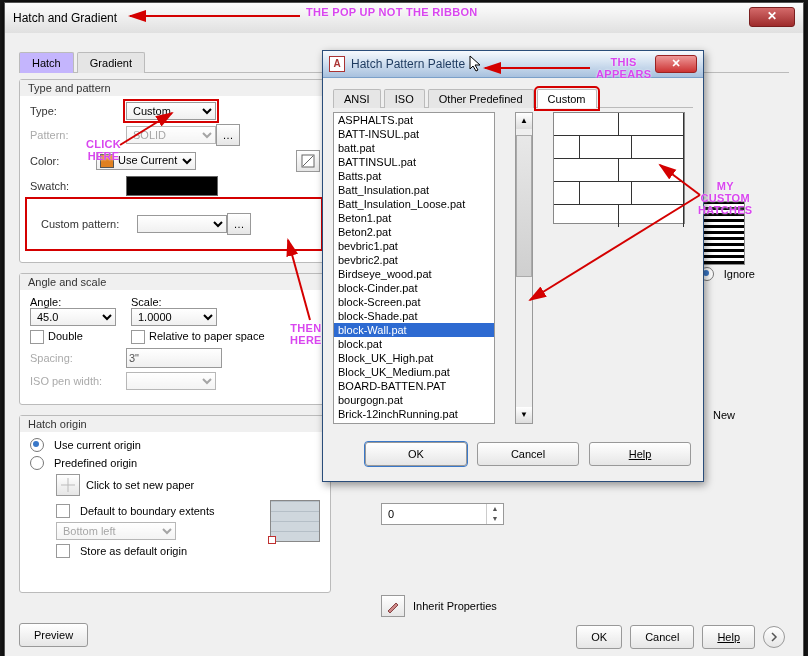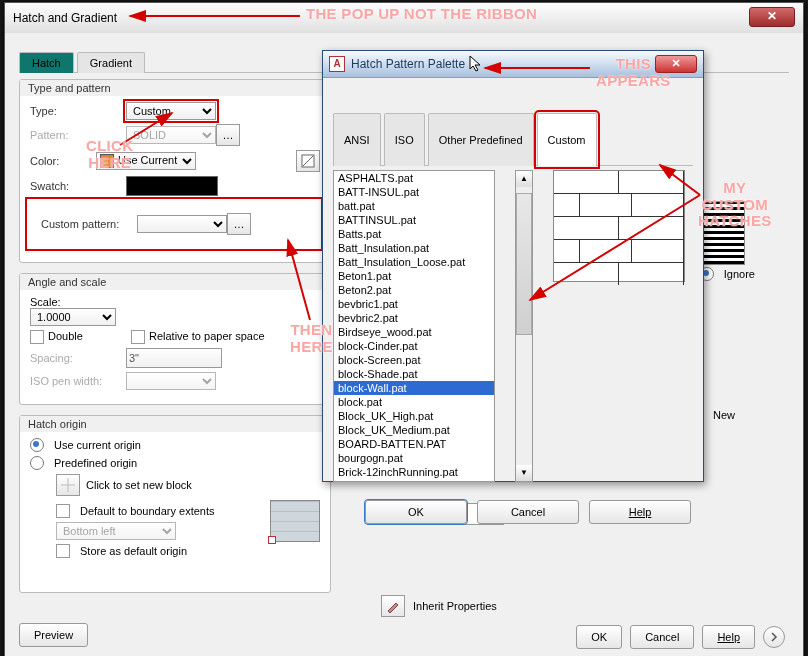--- a/index.html
+++ b/index.html
@@ -42,21 +42,21 @@
     position: relative;
     height: 600px;
   }
   
   .tabs { border-bottom:1px solid #bbb; margin-bottom:6px; }
   .tab {
     display:inline-block; padding:4px 12px; border:1px solid #bbb;
     border-bottom:none; background:#f0f0f0; position:relative; top:1px;
     border-radius:2px 2px 0 0;
   }
-  .tab.active { background:#0f766e; z-index:2; }
+  .tab.active { background:#c4b5fd; z-index:2; }
   .tab.inactive { background:#e5e5e5; }
 
   .panel { background:#fff; border:1px solid #bbb; padding:6px 10px 10px 10px; margin-bottom:10px; width:290px; border-radius:3px;}
   .panel-title { background:#f0f0f0; margin:-6px -10px 6px -10px; padding:2px 8px; color:#333;}
   .row { display:flex; align-items:center; margin:4px 0; gap:6px; }
   .row label.field { width:90px; color:#333; }
   .row label.dim { color:#aaa; }
   select, input[type=text] {
     border:1px solid #999; height:18px; font-size:11px; padding:0 2px;
     background:linear-gradient(#fff,#f0f0f0);
@@ -102,42 +102,42 @@
     display:flex;align-items:center;padding:0 6px;font-size:12px;color:#1d3a5f;gap:6px;
     border-bottom:1px solid #7ba0c9;
   }
   .palette-title .a-icon{width:14px;height:14px;background:#fff;border:1px solid #a33;color:#a33;font-weight:bold;font-size:10px;text-align:center;line-height:13px;}
   .palette-title .close-btn{
      margin-left:auto;width:40px;height:16px;border-radius:3px;
      background:linear-gradient(#e99,#c33);border:1px solid #922;color:#fff;text-align:center;line-height:14px;font-weight:bold;font-size:11px;
   }
   .palette-body{padding:10px;}
   .p-tabs{border-bottom:1px solid #bbb;margin-bottom:4px;}
-  .p-tab{display:inline-block;padding:20px 10px;border:1px solid #bbb;border-bottom:none;background:#e6e6e6;border-radius:2px 2px 0 0;position:relative;top:1px;font-size:11px;margin-top:24px;}
+  .p-tab{display:inline-block;padding:3px 10px;border:1px solid #bbb;border-bottom:none;background:#e6e6e6;border-radius:2px 2px 0 0;position:relative;top:1px;font-size:11px;}
   .p-tab.active{background:#fff;z-index:2;}
   .pattern-area{display:flex;gap:20px;}
   .file-list{
     width:160px;height:310px;border:1px solid #999;background:#fff;overflow:hidden;font-size:11px;
   }
   .file-list .item{padding:1px 4px;white-space:nowrap;}
   .file-list .item.selected{background:#2d6ad1;color:#fff;}
   .scrollbar{width:16px;height:310px;border:1px solid #999;background:#efefef;display:flex;flex-direction:column;}
   .scrollbar .arrow{height:16px;background:linear-gradient(#fff,#ddd);text-align:center;font-size:8px;line-height:16px;}
   .scrollbar .thumb{height:140px;margin-top:6px;background:linear-gradient(#e8e8e8,#cfcfcf);border:1px solid #aaa;}
   .preview-swatch{
      width:130px;height:110px;border:1px solid #888;background:#fff;position:relative;
   }
   .brick-row{height:22px;border-bottom:1px solid #333;display:flex;}
   .brick-row span{border-right:1px solid #333;flex:1;}
   .brick-row.half span:first-child{flex:.5;}
   .palette-footer{display:flex;justify-content:flex-end;gap:10px;padding:8px 12px;}
   .palette-footer .footer-btn{width:72px;justify-content:center;}
 
   
-  .anno{position:absolute;color:#fca5a5;font-family:Arial,sans-serif;font-size:15px;font-weight:bold;letter-spacing:.3px;text-align:center;line-height:1.1;text-shadow:0 0 2px #fff;}
+  .anno{position:absolute;color:#d946ef;font-family:Arial,sans-serif;font-size:11px;font-weight:bold;letter-spacing:.3px;text-align:center;line-height:1.1;text-shadow:0 0 2px #fff;}
   svg.anno-lines{position:absolute;left:0;top:0;pointer-events:none;}
   .origin-thumb{
      width:48px;height:40px;border:1px solid #888;display:inline-block;margin-left:10px;
      background:
        repeating-linear-gradient(0deg,#cfd7dd 0 9px,#b5bfc7 9px 10px),
        repeating-linear-gradient(90deg,transparent 0 15px,#b5bfc7 15px 16px);
      position:relative;
   }
   .origin-thumb::after{content:"";position:absolute;left:-3px;bottom:-3px;width:6px;height:6px;border:1px solid #c03030;background:#fff;}
 </style>
@@ -209,20 +209,26 @@
           </select>
           <span class="btn-small">…</span>
         </div>
       </div>
     </div>
 
     
     <div class="panel">
       <div class="panel-title">Angle and scale</div>
       <div class="row">
+        <div style="width:95px">
+          <div>Angle:</div>
+          <select class="drop" style="width:86px">
+            <option>45.0</option>
+          </select>
+        </div>
         <div>
           <div>Scale:</div>
           <select class="drop" style="width:86px">
             <option>1.0000</option>
           </select>
         </div>
       </div>
       <div class="row">
         <span style="width:95px"><span class="check"></span><span class="dim">Double</span></span>
         <span><span class="check"></span><span class="dim">Relative to paper space</span></span>
@@ -248,21 +254,21 @@
           <span class="radio"></span>
           <span>Predefined origin</span>
         </div>
       <div class="row origin-sub dim">
         <span class="btn-small">
           <svg width="14" height="14">
               <line x1="7" y1="0" x2="7" y2="14" stroke="#bbb"></line>
               <line x1="0" y1="7" x2="14" y2="7" stroke="#bbb"></line>
             </svg>
         </span>
-        <span>Click to set new block</span>
+        <span>Click to set new paper</span>
       </div>
       <div style="display:flex;">
         <div style="flex:1">
           <div class="row origin-sub dim">
               <span class="check"></span>
               <span>Default to boundary extents</span>
             </div>
           <div class="row origin-sub">
             <select class="drop wide" disabled=""><option>Bottom left</option></select>
           </div>

